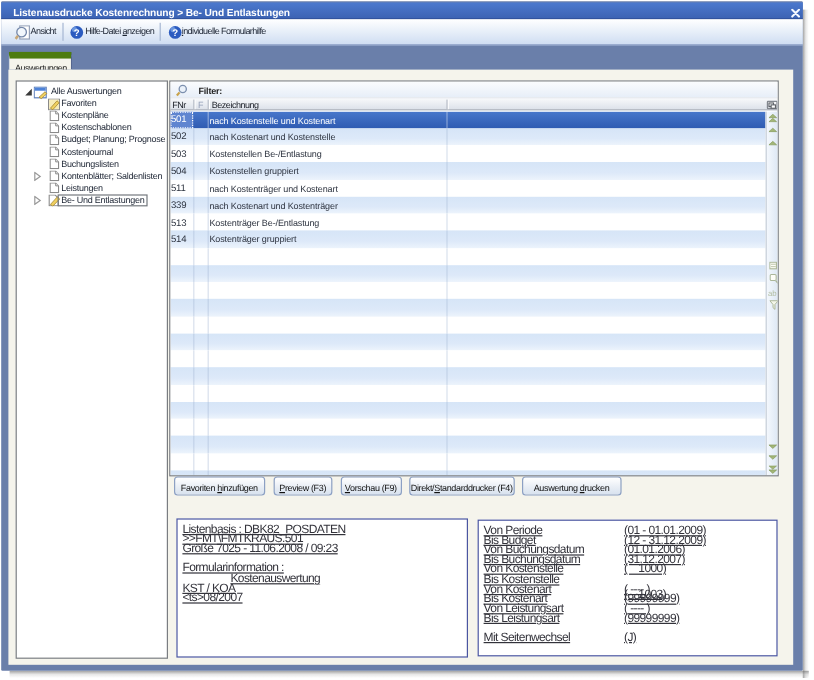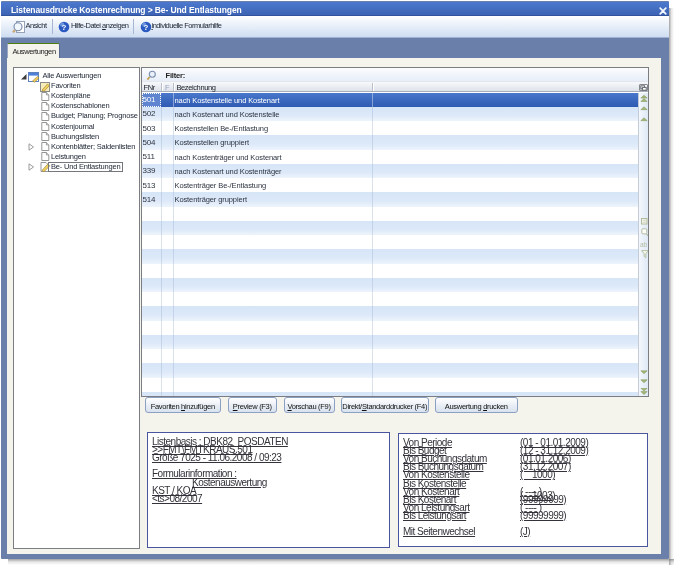--- a/index.html
+++ b/index.html
@@ -13,21 +13,21 @@
   background:linear-gradient(to bottom, rgba(100,100,100,.6), rgba(170,170,170,.28), rgba(255,255,255,0)); }
 #win { position:absolute; left:1px; top:1px; width:668px; height:558px; background:#6A7FAA; border-radius:1px; }
 #title { position:absolute; left:1px; top:2px; width:668px; height:14px;
   background:linear-gradient(#4C79CE,#3C63B4); border-bottom:1px solid #31539E; color:#fff; font-weight:bold; font-size:8.5px; }
 #title .t { position:absolute; left:10px; top:2.5px; letter-spacing:-0.1px; }
 #toolbar { position:absolute; left:1px; top:16px; width:668px; height:22px;
   background:linear-gradient(#FFFFFF,#E9F0F9 45%,#CFDDF2); border-bottom:1px solid #9FB2D4; }
 .tbtxt { position:absolute; top:5px; color:#1c2433; letter-spacing:-0.5px;text-align:right; }
 .tsep { position:absolute; top:3px; width:1px; height:15px; background:#A6B6D2; }
 #tab { position:absolute; left:6.5px; top:42.5px; width:53px; height:15px; background:#F5F4EC;
-  border-right:1px solid #55668F; border-top:1px solid #4d7c0f; border-left:1px solid #98A6C4; border-radius:2px 2px 0 0; }
+  border-right:1px solid #55668F; border-top:6px solid #4d7c0f; border-left:1px solid #98A6C4; border-radius:2px 2px 0 0; }
 #tab span { position:absolute; left:5px; top:3.5px; font-size:7.5px; letter-spacing:-0.4px; }
 #content { position:absolute; left:6.5px; top:57.5px; width:654px; height:496px; background:#F5F4EC; }
 
 #tree { position:absolute; left:13px; top:66.5px; width:127px; height:482px; background:#fff; border:1px solid #7A7D81; }
 .trow { position:absolute; white-space:nowrap; letter-spacing:-0.2px; color:#1c2433; font-size:7.5px; }
 #tfocus { position:absolute; left:34px; width:74.5px; height:10px; border:1px solid #74787E; }
 
 #grid { position:absolute; left:140.5px; top:66.5px; width:508px; height:330px; overflow:hidden; background:#fff; border:1px solid #7A7D81; }
 #filter { position:absolute; left:0; top:0; width:506px; height:13px;
   background:linear-gradient(#FBFCFE,#E7EEF8); }

